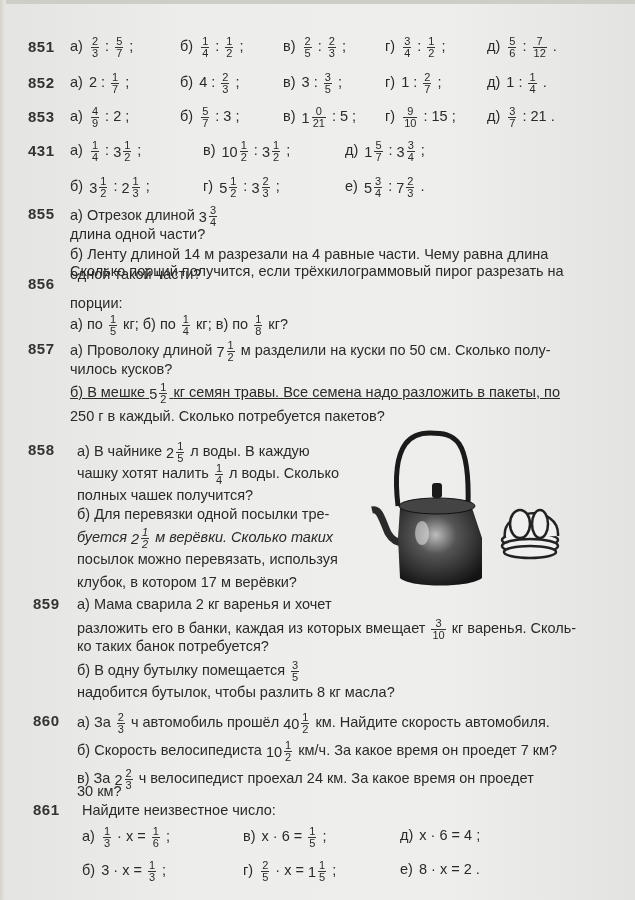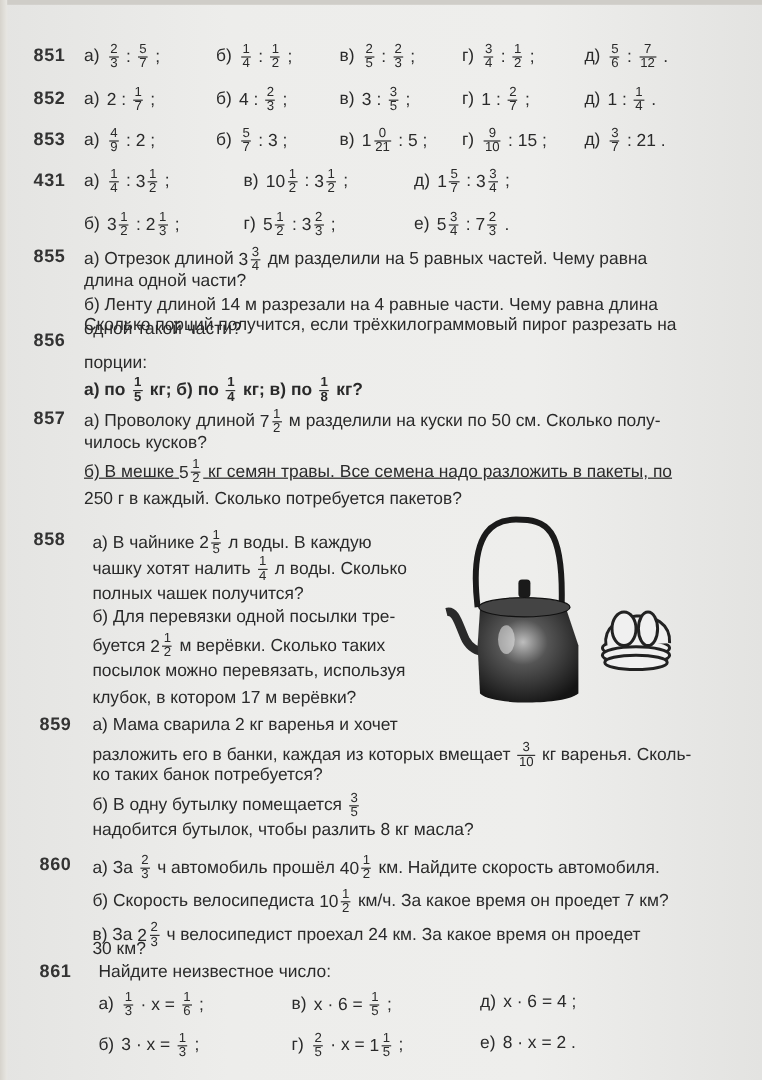--- a/index.html
+++ b/index.html
@@ -53,30 +53,29 @@
       <div class="t" style="left: 345px; top: 140px;"><span class="lbl">д)</span><span class="whole">1</span><span class="fr"><span class="n">5</span><span class="d">7</span></span> <span>:</span> <span class="whole">3</span><span class="fr"><span class="n">3</span><span class="d">4</span></span> <span>;</span></div>
       <div class="t" style="left: 70px; top: 176px;"><span class="lbl">б)</span><span class="whole">3</span><span class="fr"><span class="n">1</span><span class="d">2</span></span> <span>:</span> <span class="whole">2</span><span class="fr"><span class="n">1</span><span class="d">3</span></span> <span>;</span></div>
       <div class="t" style="left: 203px; top: 176px;"><span class="lbl">г)</span><span class="whole">5</span><span class="fr"><span class="n">1</span><span class="d">2</span></span> <span>:</span> <span class="whole">3</span><span class="fr"><span class="n">2</span><span class="d">3</span></span> <span>;</span></div>
       <div class="t" style="left: 345px; top: 176px;"><span class="lbl">е)</span><span class="whole">5</span><span class="fr"><span class="n">3</span><span class="d">4</span></span> <span>:</span> <span class="whole">7</span><span class="fr"><span class="n">2</span><span class="d">3</span></span> <span>.</span></div>
     </div>
 
   <div class="num" style="left:28px;top:205px;">855</div>
   <div class="t" style="left:70px;top:205px;">
     <span>а) Отрезок длиной</span>
     <span class="whole">3</span><span class="fr"><span class="n">3</span><span class="d">4</span></span>
-    <span>дм разделили на 5 равных частей. Чему равна</span>
   </div>
   <div class="t" style="left:70px;top:225px;">длина одной части?</div>
   <div class="t" style="left:70px;top:245px;">б) Ленту длиной 14 м разрезали на 4 равные части. Чему равна длина</div>
   <div class="t" style="left:70px;top:265px;">одной такой части?</div>
 
   <div class="num" style="left:28px;top:274px;top:275px;">856</div>
   <div class="t" style="left:70px;top:262px;">Сколько порций получится, если трёхкилограммовый пирог разрезать на</div>
   <div class="t" style="left:70px;top:294px;">порции:</div>
-  <div class="t" style="left:70px;top:314px;font-weight:bold;">
+  <div class="t" style="left:70px;top:314px;">
     <span>а) по</span>
     <span class="fr"><span class="n">1</span><span class="d">5</span></span>
     <span>кг; б) по</span>
     <span class="fr"><span class="n">1</span><span class="d">4</span></span>
     <span>кг; в) по</span>
     <span class="fr"><span class="n">1</span><span class="d">8</span></span>
     <span>кг?</span>
   </div>
 
   <div class="num" style="left:28px;top:340px;">857</div>
@@ -99,21 +98,21 @@
     <span class="whole">2</span><span class="fr"><span class="n">1</span><span class="d">5</span></span>
     <span>л воды. В каждую</span>
   </div>
   <div class="t" style="left:77px;top:463px;">
     <span>чашку хотят налить</span>
     <span class="fr"><span class="n">1</span><span class="d">4</span></span>
     <span>л воды. Сколько</span>
   </div>
   <div class="t" style="left:77px;top:505px;">б) Для перевязки одной посылки тре-</div>
   <div class="t" style="left:77px;top:486px;">полных чашек получится?</div>
-  <div class="t" style="left:77px;top:527px;">
+  <div class="t" style="left:77px;top:527px;font-style:italic;">
     <span>буется</span>
     <span class="whole">2</span><span class="fr"><span class="n">1</span><span class="d">2</span></span>
     <span>м верёвки. Сколько таких</span>
   </div>
   <div class="t" style="left:77px;top:550px;">посылок можно перевязать, используя</div>
   <div class="t" style="left:77px;top:573px;">клубок, в котором 17 м верёвки?</div>
 
   <svg class="ill" viewBox="0 0 200 165">
     <defs>
       <radialGradient id="kg" cx="0.45" cy="0.35" r="0.7">

